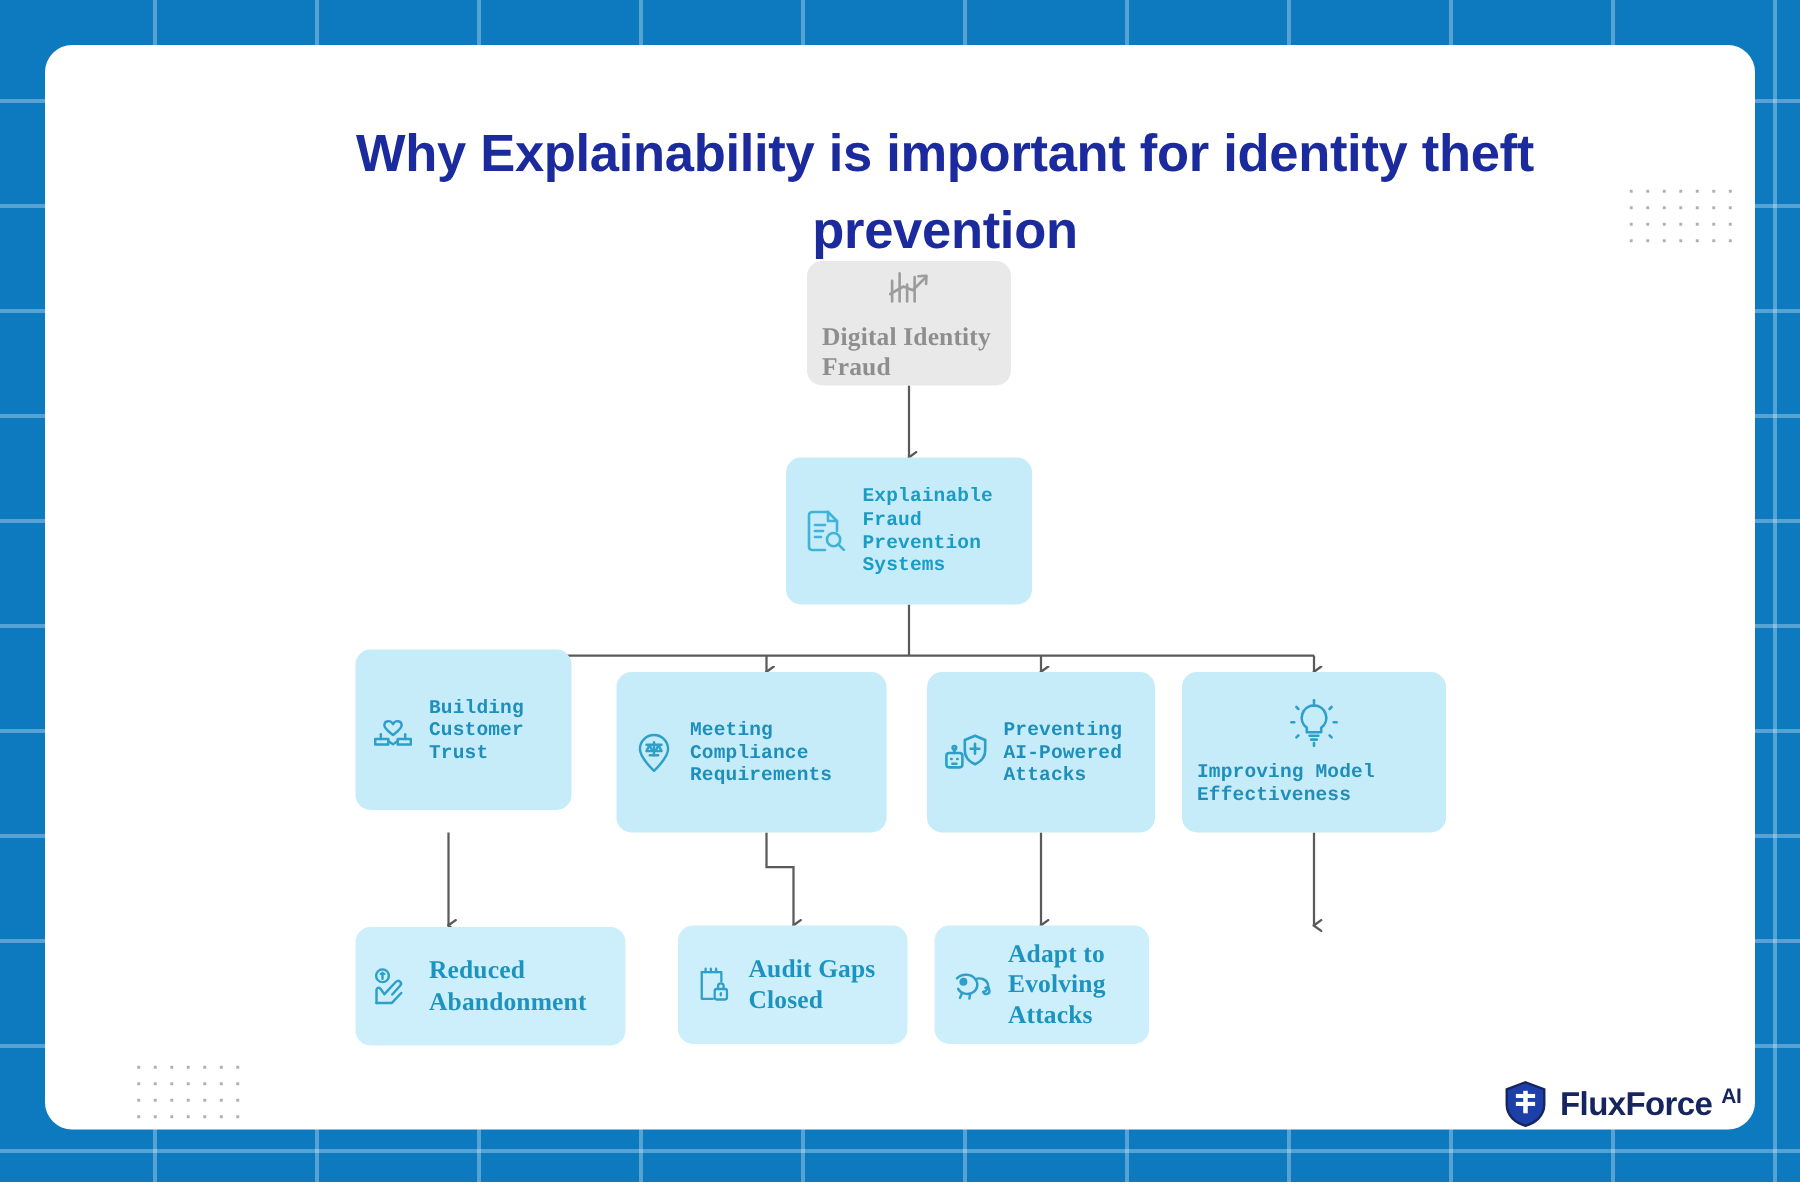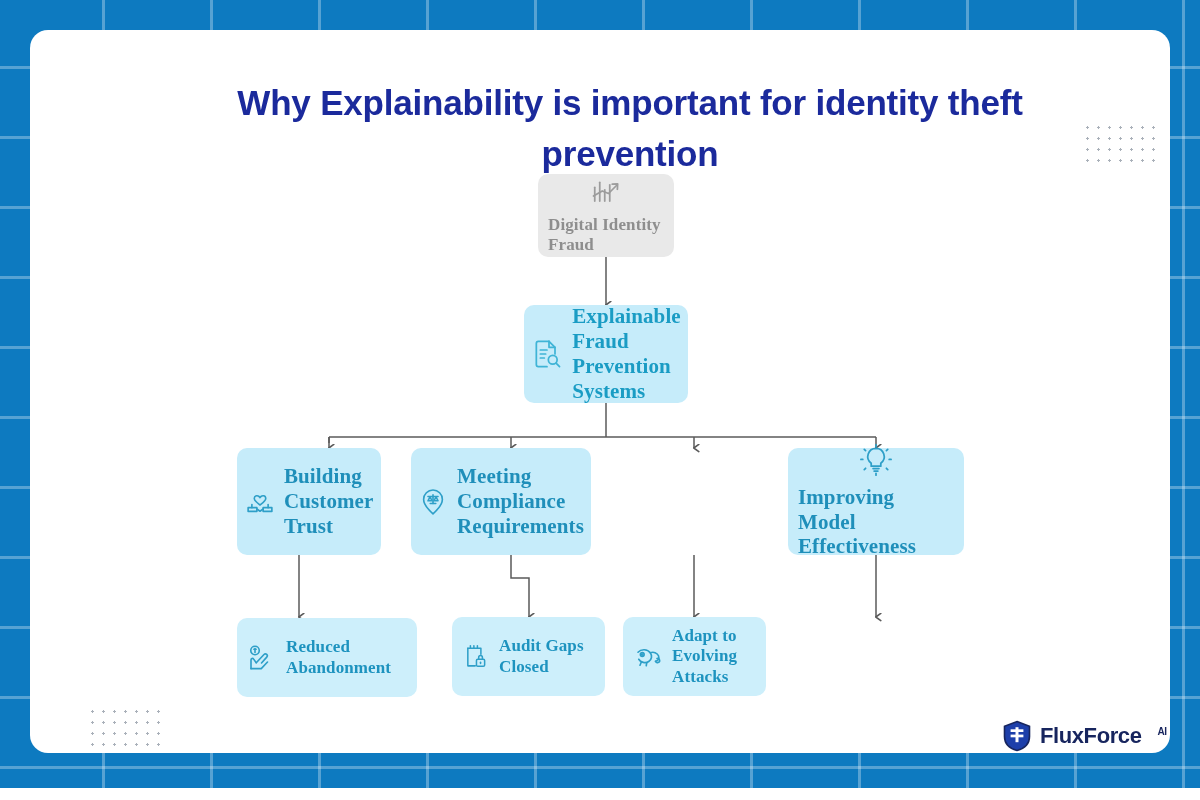--- a/index.html
+++ b/index.html
@@ -74,21 +74,21 @@
     font-family: "Liberation Serif", serif;
     font-weight: bold;
     line-height: 1.18;
     letter-spacing: 0.1px;
   }
   
   #node-root { background: #e9e9e9; flex-direction: column; }
   #node-root .label { color: #8e8e8e; font-size: 17px; }
   
   .node.teal { background: #c6ecfa; }
-  .node.teal .label { color: #1a9cc4; font-size: 21px; }
+  .node.teal .label { color: #1a9cc4; font-size: 13px; font-family: Liberation Mono, monospace; }
   .node.teal.deep .label { color: #1f8fba; }
   
   .node.bottom { background: #cdeffb; }
   .node.bottom .label { color: #1d93bf; font-size: 17px; }
 
   svg { display: block; }
 
   
   #wires { position: absolute; inset: 0; pointer-events: none; }
 
@@ -99,25 +99,25 @@
     display: flex; align-items: center; gap: 8px;
   }
   #logo-text {
     font-size: 22px;
     font-weight: bold;
     color: #17255e;
     letter-spacing: -0.4px;
     position: relative;
   }
   #logo-sup {
-    font-size: 10px;
+    font-size: 14px;
     font-weight: bold;
     color: #17255e;
     vertical-align: super;
-    margin-left: 16px;
+    margin-left: 6px;
   }
 </style>
 </head>
 <body>
 
 <div id="stage">
 
   <div id="grid-bg"></div>
 
   <div id="card">
@@ -176,21 +176,21 @@
           <path d="M7 9 H12"></path>
             <path d="M7 12 H11"></path>
             <path d="M7 15 H10"></path>
           <circle cx="16.3" cy="16.3" r="3.3"></circle>
             <path d="M18.8 18.8 L21.4 21.4"></path>
         </svg>
       </span>
       <span class="label">Explainable Fraud Prevention Systems</span>
     </div>
 
-    <div class="node teal deep" style="left:207px; top:418px; width:144px; height:107px;">
+    <div class="node teal deep" style="left:207px; top:403px; width:144px; height:107px;">
       <span class="ico">
         <svg width="30" height="30" viewBox="0 0 24 24" fill="none" stroke="#2e9fc8" stroke-width="1.3" stroke-linecap="round" stroke-linejoin="round">
           <path d="M12 8.6 C10.8 6.2 7.4 6.6 7.4 9.2 C7.4 11.1 10 12.8 12 14.4 C14 12.8 16.6 11.1 16.6 9.2 C16.6 6.6 13.2 6.2 12 8.6 Z"></path>
           <path d="M2.5 19.5 H9.5 V16.5 H2.5 Z"></path>
           <path d="M14.5 19.5 H21.5 V16.5 H14.5 Z"></path>
           <path d="M9.5 17.6 L12 19.4 L14.5 17.6"></path>
           <path d="M5.5 16.5 L5.5 14"></path>
             <path d="M18.5 16.5 L18.5 14"></path>
         </svg>
       </span>
@@ -204,20 +204,36 @@
           <path d="M12 6.3 V13.2"></path>
             <path d="M8 7.6 H16"></path>
           <path d="M9.6 7.8 L8 11 H11.2 Z"></path>
             <path d="M14.4 7.8 L12.8 11 H16 Z"></path>
           <path d="M9.8 13.2 H14.2"></path>
         </svg>
       </span>
       <span class="label">Meeting Compliance Requirements</span>
     </div>
 
+    <div class="node teal deep" style="left:588px; top:418px; width:152px; height:107px;">
+      <span class="ico">
+        <svg width="32" height="32" viewBox="0 0 24 24" fill="none" stroke="#2e9fc8" stroke-width="1.3" stroke-linecap="round" stroke-linejoin="round">
+          <rect x="2.2" y="12" width="8" height="7.2" rx="1.4"></rect>
+          <path d="M4.6 15 H4.8"></path>
+            <path d="M7.6 15 H7.8"></path>
+          <path d="M5.2 17.4 H7.2"></path>
+          <path d="M6.2 12 V10.2"></path>
+            <circle cx="6.2" cy="9.4" r="0.9"></circle>
+          <path d="M16.5 3.4 L21.6 5.5 V10.6 C21.6 14 19.3 16.4 16.5 17.6 C13.7 16.4 11.4 14 11.4 10.6 V5.5 Z"></path>
+          <path d="M16.5 7.4 V12.4"></path>
+            <path d="M14.3 9.9 H18.7"></path>
+        </svg>
+      </span>
+      <span class="label">Preventing AI-Powered Attacks</span>
+    </div>
 
     <div class="node teal deep" style="left:758px; top:418px; width:176px; height:107px;flex-direction:column;">
       <span class="ico">
         <svg width="32" height="32" viewBox="0 0 24 24" fill="none" stroke="#2e9fc8" stroke-width="1.3" stroke-linecap="round" stroke-linejoin="round">
           <path d="M12 3.2 A6.2 6.2 0 0 0 8.4 14.4 V16.6 H15.6 V14.4 A6.2 6.2 0 0 0 12 3.2 Z"></path>
           <path d="M9.8 18.4 H14.2"></path>
             <path d="M10.6 20.3 H13.4"></path>
           <path d="M12 2 V0.6"></path>
             <path d="M12 23.4 V22"></path>
           <path d="M4.2 5 L3.2 4"></path>

